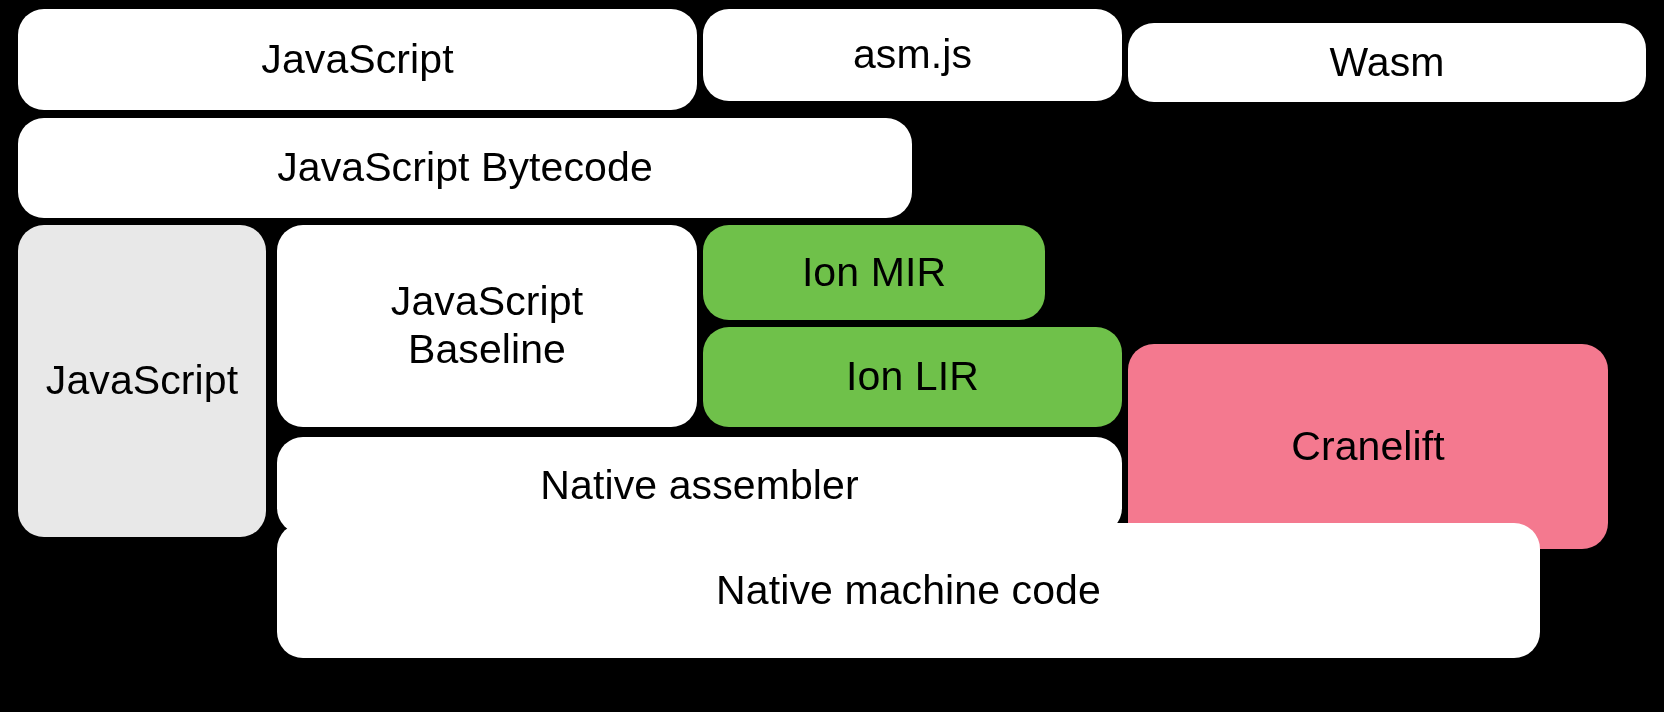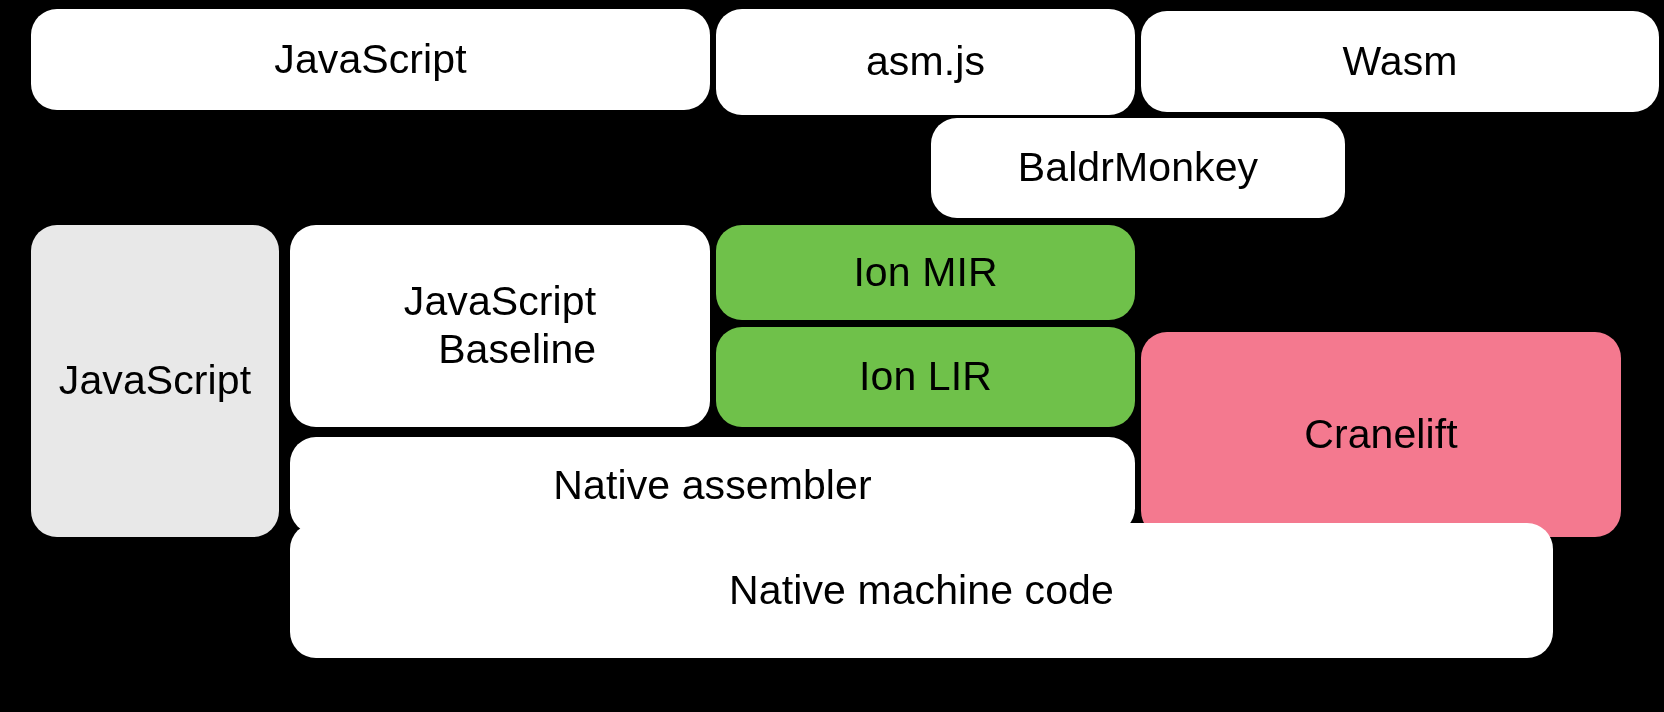--- a/index.html
+++ b/index.html
@@ -18,70 +18,69 @@
     width: 1664px;
     height: 712px;
     background: #000000;
   }
   .node {
     position: absolute;
     box-sizing: border-box;
     display: flex;
     align-items: center;
     justify-content: center;
-    text-align: right;
+    text-align: center;
     border-radius: 26px;
     color: #000000;
     font-size: 41px;
     line-height: 1.16;
     letter-spacing: 0.1px;
     font-weight: 400;
     white-space: pre-line;
     user-select: none;
-    margin-left: 13px;
   }
   .fill-white { background: #ffffff; }
   .fill-grey  { background: #e8e8e8; }
   .fill-green { background: #6fc council; }
   .fill-green { background: #6fc14a; }
   .fill-pink  { background: #f4798f; }
 
   
   #n-javascript      { left: 18px;   top: 9px;   width: 679px; height: 101px; }
-  #n-asmjs           { left: 703px;  top: 9px;   width: 419px; height: 106px; }
-  #n-wasm            { left: 1128px; top: 11px;   width: 518px; height: 101px; }
+  #n-asmjs           { left: 703px;  top: 9px;   width: 419px; height: 92px; }
+  #n-wasm            { left: 1128px; top: 23px;   width: 518px; height: 79px; }
 
   
   #n-js-bytecode     { left: 18px;   top: 118px; width: 894px; height: 100px; }
   #n-baldrmonkey     { left: 918px;  top: 118px; width: 414px; height: 100px; }
 
   
   #n-interpreter     { left: 18px;   top: 225px; width: 248px; height: 312px; }
   #n-js-baseline     { left: 277px;  top: 225px; width: 420px; height: 202px; }
-  #n-ion-mir         { left: 703px;  top: 225px; width: 419px; height: 95px;  }
+  #n-ion-mir         { left: 703px;  top: 225px; width: 342px; height: 95px;  }
   #n-ion-lir         { left: 703px;  top: 327px; width: 419px; height: 100px; }
-  #n-cranelift       { left: 1128px; top: 332px; width: 480px; height: 205px; }
+  #n-cranelift       { left: 1128px; top: 344px; width: 480px; height: 205px; }
   #n-macro-assembler { left: 277px;  top: 437px; width: 845px; height: 97px;  }
 
   
   #n-native-code     { left: 277px;  top: 523px; width: 1263px; height: 135px; }
 </style>
 </head>
 <body>
 
 <div id="diagram">
 
   <div class="node fill-white" id="n-javascript">JavaScript</div>
 
   <div class="node fill-white" id="n-asmjs">asm.js</div>
 
   <div class="node fill-white" id="n-wasm">Wasm</div>
 
+  <div class="node fill-white" id="n-js-bytecode">JavaScript Bytecode</div>
 
-  <div class="node fill-white" id="n-baldrmonkey">BaldrMonkey</div>
 
   <div class="node fill-grey" id="n-interpreter">JavaScript</div>
 
   <div class="node fill-white" id="n-js-baseline">JavaScript
 Baseline</div>
 
   <div class="node fill-green" id="n-ion-mir">Ion MIR</div>
 
   <div class="node fill-green" id="n-ion-lir">Ion LIR</div>
 

